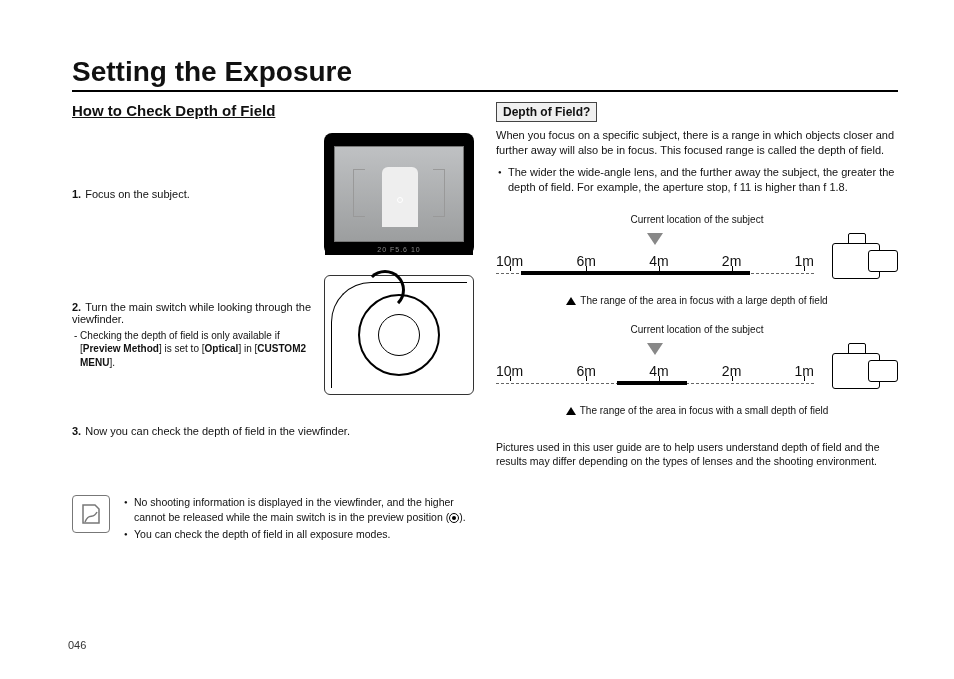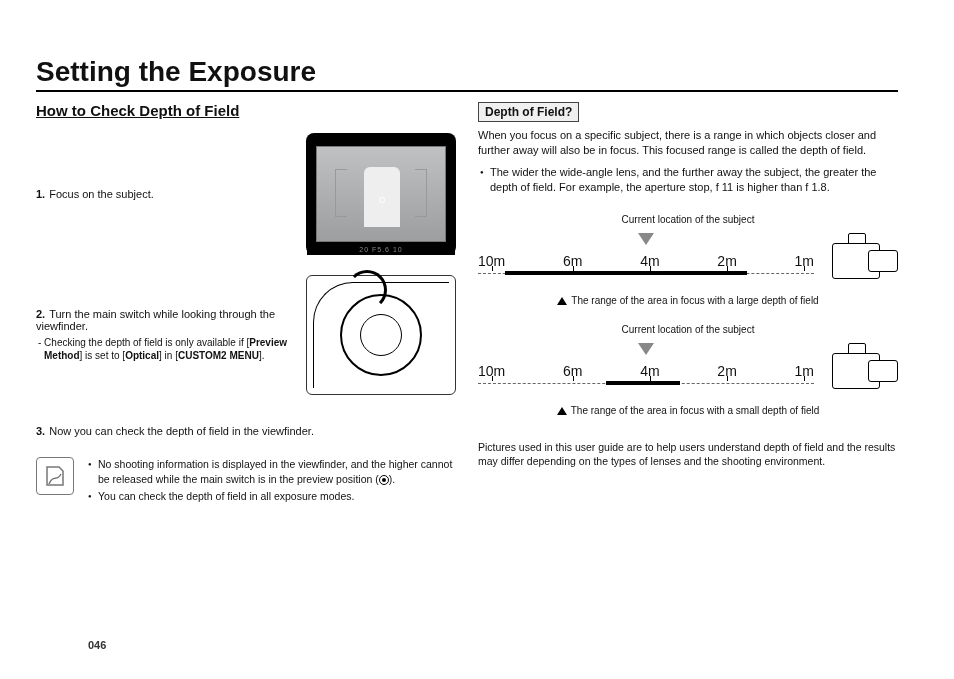--- a/index.html
+++ b/index.html
@@ -1,45 +1,45 @@
 <!DOCTYPE html>
 <html><head>
 <meta charset="utf-8">
 <style>
   * { box-sizing: border-box; margin: 0; padding: 0; }
   html, body { width: 954px; height: 679px; background: #fff; font-family: Arial, Helvetica, sans-serif; color: #111; }
-  .page { padding: 56px 56px 20px 36px; }
+  .page { padding: 56px 56px 20px 72px; }
   .title { font-size: 28px; font-weight: bold; border-bottom: 2px solid #000; padding-bottom: 2px; margin-bottom: 10px; }
   .cols { display: flex; gap: 22px; }
   .col { flex: 1 1 0; min-width: 0; }
   .subhead { font-size: 15px; font-weight: bold; text-decoration: underline; margin-bottom: 14px; }
   .step { display: flex; align-items: center; gap: 2px; font-size: 11px; margin-bottom: 20px; }
   .step-text { flex: 1; }
   .step-num { font-weight: bold; display: inline-block; margin-right: 4px;}
   .lcd { width: 150px; height: 122px; background:#000; border-radius:8px; display:flex; align-items:center; justify-content:center; flex-shrink:0;}
   .lcd-inner { width:130px; height:96px; background:linear-gradient(#bfc1c3,#9c9e9f); border:1px solid #777; position:relative;}
   .brackets { position:absolute; border:1px solid #999; }
   .figure { width:36px; height:60px; background:#eee; position:absolute; left:47px; top:20px; border-radius:6px 6px 0 0;}
   .dot { position:absolute; width:6px; height:6px; border:1px solid #fff; border-radius:50%; left:62px; top:50px;}
   .bar { position:absolute; bottom:-14px; height:12px; left:-10px; right:-10px; background:#000; color:#888; font-size:7px; display:flex; align-items:center; justify-content:center; letter-spacing:1px;}
   .sub-note { font-size: 10px; line-height: 1.35; margin-top: 4px; padding-left: 8px; text-indent:-6px;}
   .dial-box { width: 150px; height: 120px; border:1px solid #333; border-radius:6px; flex-shrink:0; display:flex; align-items:center; justify-content:center; position:relative;}
   .dial { width:82px; height:82px; border:2px solid #000; border-radius:50%; background:#fff; position:relative;}
   .dial::after{content:""; position:absolute; inset:18px; border:1px solid #000; border-radius:50%;}
   .arrow-curve{position:absolute; width:40px; height:40px; border:3px solid #000; border-left-color:transparent; border-bottom-color:transparent; border-radius:50%; top:-6px; left:40px;}
-  .step3 { font-size: 11px; margin-top: 30px; margin-bottom: 20px;}
+  .step3 { font-size: 11px; margin-top: 30px; margin-bottom: 58px;}
   .note-row { display:flex; gap:14px; align-items:flex-start; margin-top: 10px;}
   .note-icon { width:38px; height:38px; border:1px solid #777; border-radius:4px; display:flex; align-items:center; justify-content:center; flex-shrink:0;}
   .note-icon svg { width:24px; height:24px; }
   .note-list { font-size:10.5px; line-height:1.45; }
   .note-list li { margin-bottom:2px; list-style: none; position:relative; padding-left:10px;}
   .note-list li::before{content:"●"; font-size:6px; position:absolute; left:0; top:3px;}
   .ring-glyph{display:inline-block; width:10px; height:10px; border:1px solid #000; border-radius:50%; vertical-align:middle; position:relative;}
   .ring-glyph::after{content:""; position:absolute; width:4px; height:4px; background:#000; border-radius:50%; left:2px; top:2px;}
-  .page-num { position:absolute; left:88px; bottom:28px; font-size:11px; color:#333;font-weight:bold;}
+  .page-num { position:absolute; left:68px; bottom:28px; font-size:11px; color:#333;}
 
   
   .dof-head { font-size:12px; font-weight:bold; background:#f0f0f0; border:1px solid #444; padding:2px 6px; display:inline-block; margin-bottom:6px;}
   .para { font-size:11px; line-height:1.4; margin-bottom:6px;}
   .bullet { font-size:11px; line-height:1.4; padding-left:12px; position:relative; margin-bottom:10px;}
   .bullet::before{content:"●"; font-size:6px; position:absolute; left:2px; top:3px;}
   .diagram { margin: 18px 0 10px; }
   .diag-top-label{ text-align:center; font-size:10px; margin-bottom:4px;}
   .diag-row { display:flex; align-items:center; gap:6px; }
   .scale { flex:1; position:relative; height:50px;}

